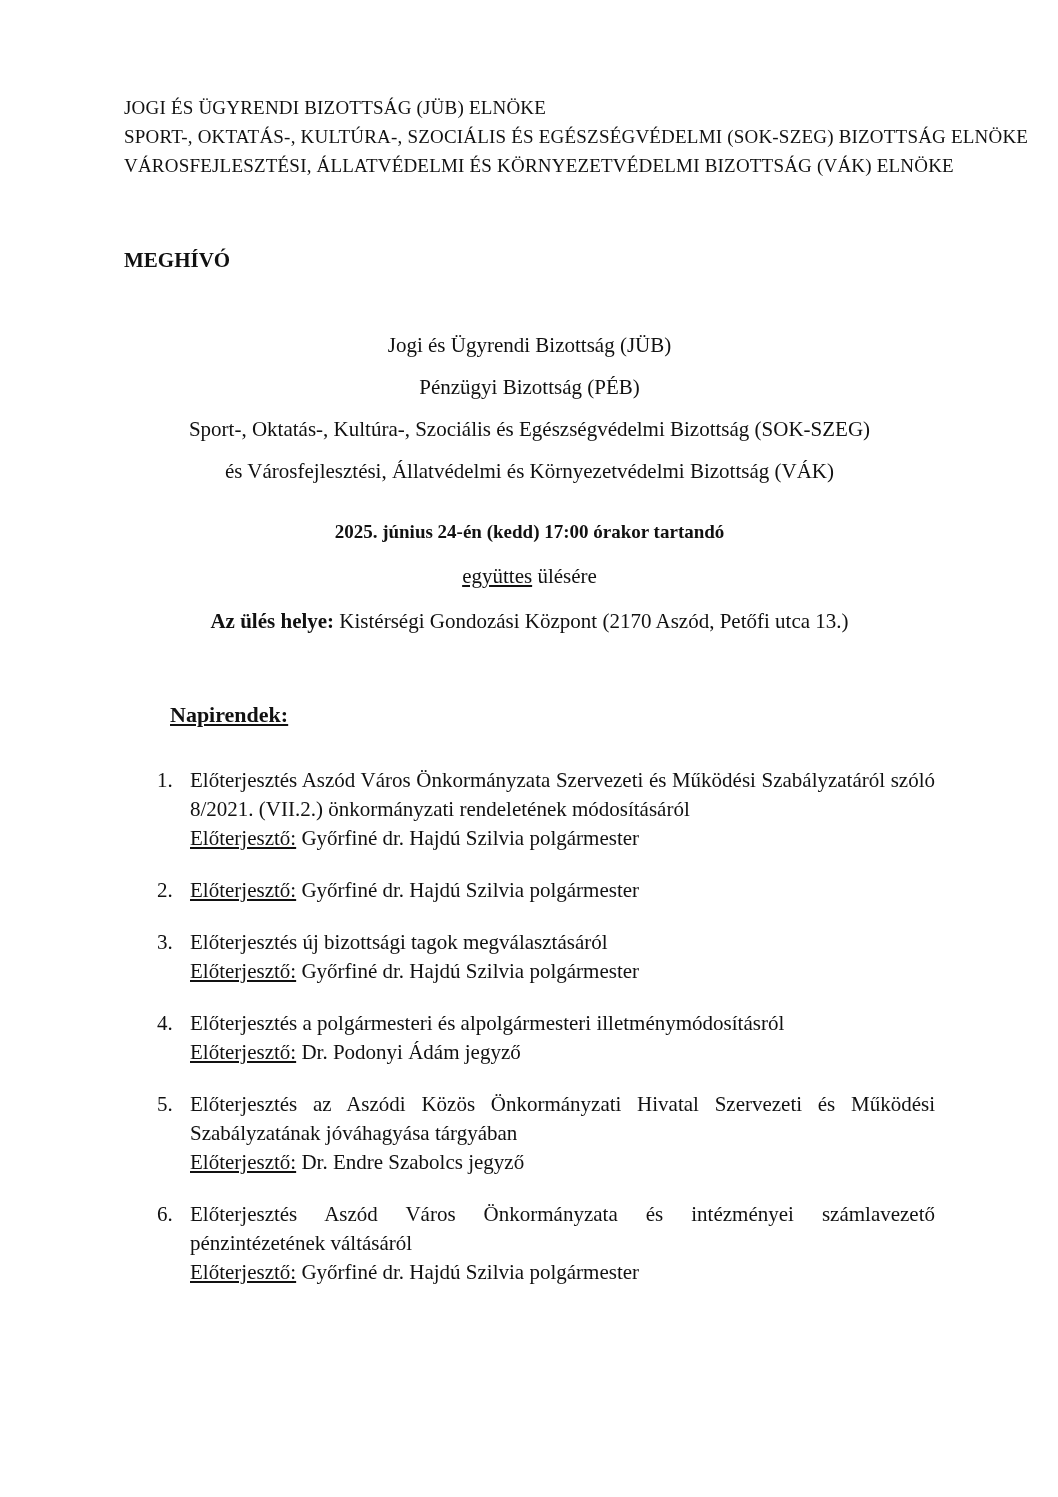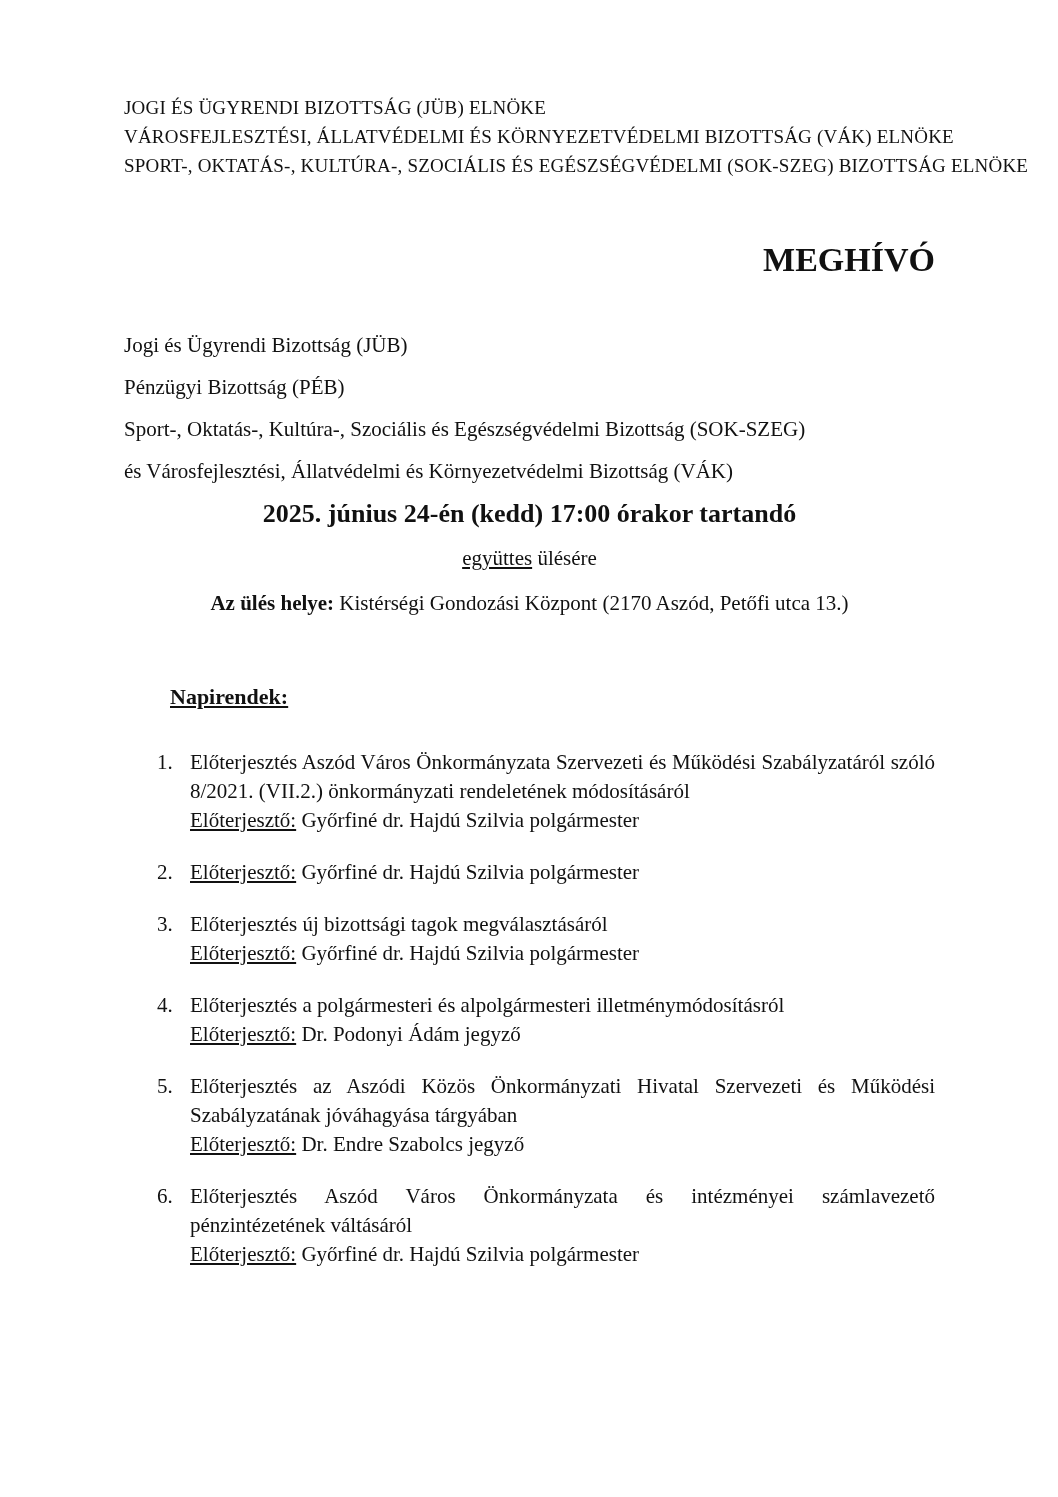--- a/index.html
+++ b/index.html
@@ -24,39 +24,39 @@
   
   .letterhead-line {
     font-size: 19px;
     line-height: 29px;
     letter-spacing: 0.2px;
     white-space: nowrap;
   }
   
   .doc-title {
     margin-top: 62px;
-    text-align: right;
+    text-align: left;
     font-weight: bold;
-    font-size: 34px;
+    font-size: 21px;
     line-height: 36px;
   }
   
   .committees {
     margin-top: 46px;
-    text-align: left;
+    text-align: center;
   }
   .committee-line {
     font-size: 21px;
     line-height: 42px;
   }
   .meeting-datetime {
-    margin-top: 6px;
+    margin-top: 24px;
     text-align: center;
     font-weight: bold;
-    font-size: 26px;
+    font-size: 19px;
     line-height: 32px;
   }
   .session-line {
     margin-top: 14px;
     text-align: center;
     font-size: 21px;
     line-height: 29px;
   }
   .session-line .u {
     text-decoration: underline;
@@ -103,22 +103,22 @@
     text-decoration: underline;
   }
 </style>
 </head>
 <body>
 
 <div class="page">
 
   <div class="letterhead">
     <div class="letterhead-line">JOGI ÉS ÜGYRENDI BIZOTTSÁG (JÜB) ELNÖKE</div>
+    <div class="letterhead-line">SPORT-, OKTATÁS-, KULTÚRA-, SZOCIÁLIS ÉS EGÉSZSÉGVÉDELMI (SOK-SZEG) BIZOTTSÁG ELNÖKE</div>
     <div class="letterhead-line">VÁROSFEJLESZTÉSI, ÁLLATVÉDELMI ÉS KÖRNYEZETVÉDELMI BIZOTTSÁG (VÁK) ELNÖKE</div>
-    <div class="letterhead-line">SPORT-, OKTATÁS-, KULTÚRA-, SZOCIÁLIS ÉS EGÉSZSÉGVÉDELMI (SOK-SZEG) BIZOTTSÁG ELNÖKE</div>
   </div>
 
   <div class="doc-title">MEGHÍVÓ</div>
 
   <div class="committees">
     <div class="committee-line">Jogi és Ügyrendi Bizottság (JÜB)</div>
     <div class="committee-line">Pénzügyi Bizottság (PÉB)</div>
     <div class="committee-line">Sport-, Oktatás-, Kultúra-, Szociális és Egészségvédelmi Bizottság (SOK-SZEG)</div>
     <div class="committee-line">és Városfejlesztési, Állatvédelmi és Környezetvédelmi Bizottság (VÁK)</div>
   </div>

